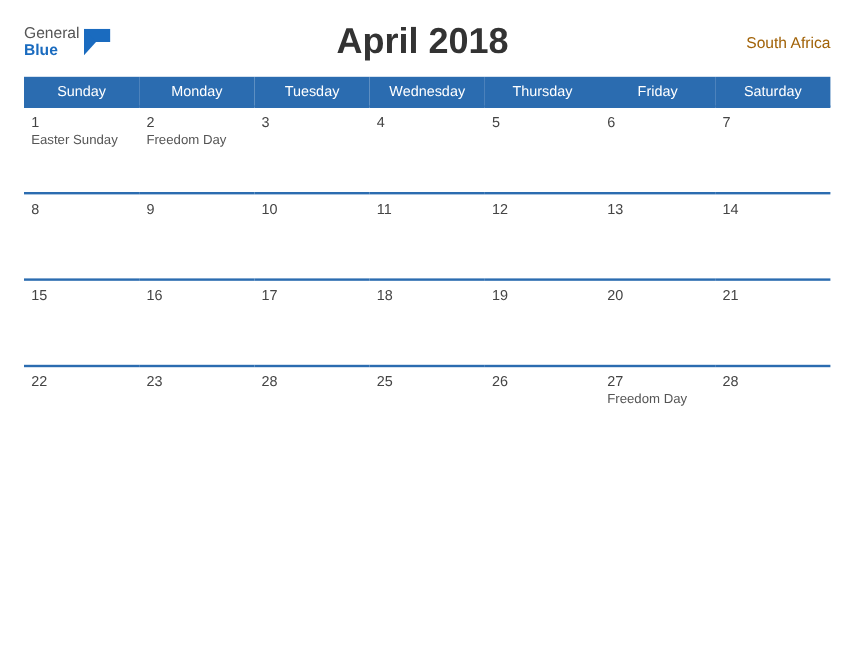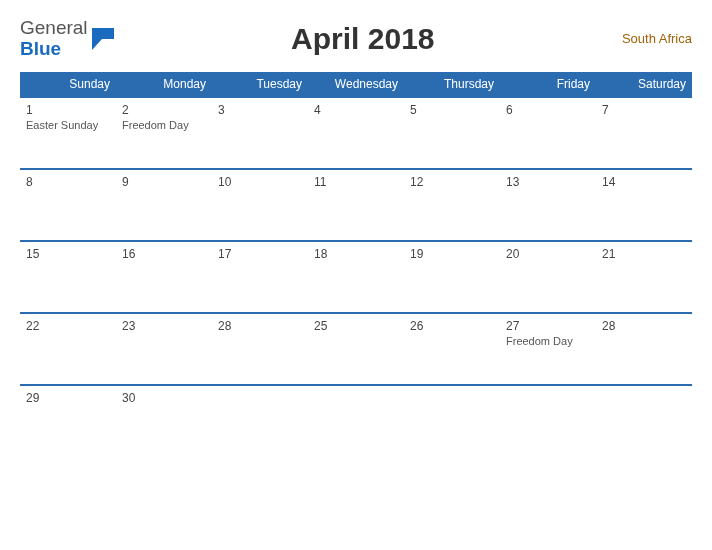--- a/index.html
+++ b/index.html
@@ -23,21 +23,21 @@
       align-items: center;
       justify-content: space-between;
       margin-bottom: 12px;
     }
     .logo {
       display: flex;
       align-items: center;
       gap: 2px;
     }
     .logo-text {
-      font-size: 19px;
+      font-size: 13px;
       color: #555;
       font-weight: normal;
       line-height: 1.1;
     }
     .logo-text .general {
       display: block;
     }
     .logo-text .blue {
       display: block;
       color: #1a6bbf;
@@ -65,21 +65,21 @@
       width: 100%;
       border-collapse: collapse;
       table-layout: fixed;
     }
     .calendar-table thead tr th {
       background-color: #2b6cb0;
       color: #fff;
       font-size: 12px;
       font-weight: normal;
       padding: 5px 6px;
-      text-align: right;
+      text-align: center;
       border: none;
     }
     .calendar-table tbody tr td {
       vertical-align: top;
       padding: 5px 6px;
       font-size: 12px;
       color: #333;
       height: 72px;
       border: none;
       border-top: 2px solid #2b6cb0;
@@ -225,28 +225,15 @@
             <span class="day-number">26</span>
           </td>
           <td>
             <span class="day-number">27</span>
             <span class="day-event">Freedom Day</span>
           </td>
           <td>
             <span class="day-number">28</span>
           </td>
         </tr>
-        <tr class="last-row">
-          <td>
-            <span class="day-number">29</span>
-          </td>
-          <td>
-            <span class="day-number">30</span>
-          </td>
-          <td></td>
-          <td></td>
-          <td></td>
-          <td></td>
-          <td></td>
-        </tr>
       </tbody>
   </table>
 </div>
 
 </body></html>

